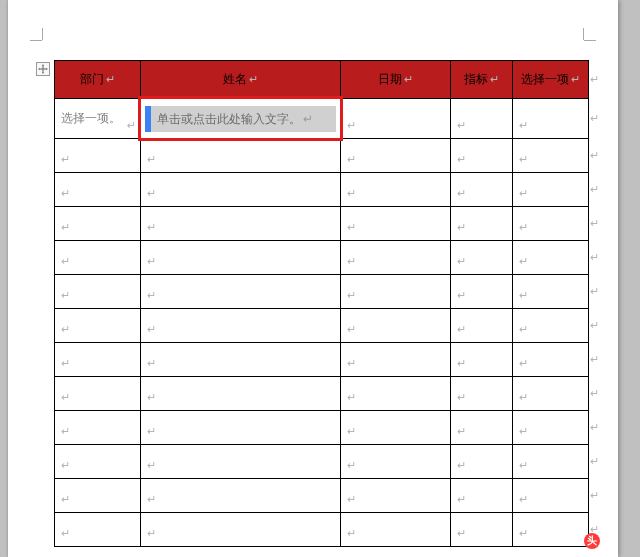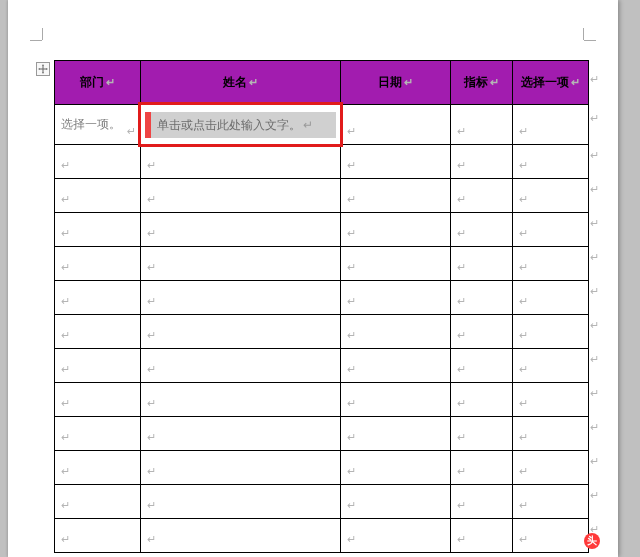--- a/index.html
+++ b/index.html
@@ -64,25 +64,25 @@
       table-layout: fixed;
     }
     th, td {
       border: 1px solid #000;
       height: 34px;
       padding: 0 6px;
       position: relative;
       vertical-align: middle;
     }
     th {
-      background: #a21caf;
+      background: #b91c1c;
       color: #000;
-      font-weight: 700;
+      font-weight: 400;
       text-align: center;
-      height: 44px;
+      height: 38px;
     }
     .col-dept { width: 86px; }
     .col-name { width: 200px; }
     .col-date { width: 110px; }
     .col-idx { width: 62px; }
     .col-cnt { width: 76px; }
 
     .pmark {
       color: #b5b5b5;
       font-size: 11px;
@@ -111,21 +111,21 @@
       border: 3px solid #e11b1b;
       pointer-events: none;
     }
     .placeholder-inner {
       background: #d0d0d0;
       color: #6b6b6b;
       height: 26px;
       line-height: 26px;
       padding: 0 6px;
       position: relative;
-      border-left: 6px solid #ef4444;
+      border-left: 6px solid #3b82f6;
       display: flex;
       align-items: center;
     }
     .row-end-col {
       position: absolute;
       top: 60px;
       left: 582px;
       width: 12px;
     }
     .row-end-col span {

